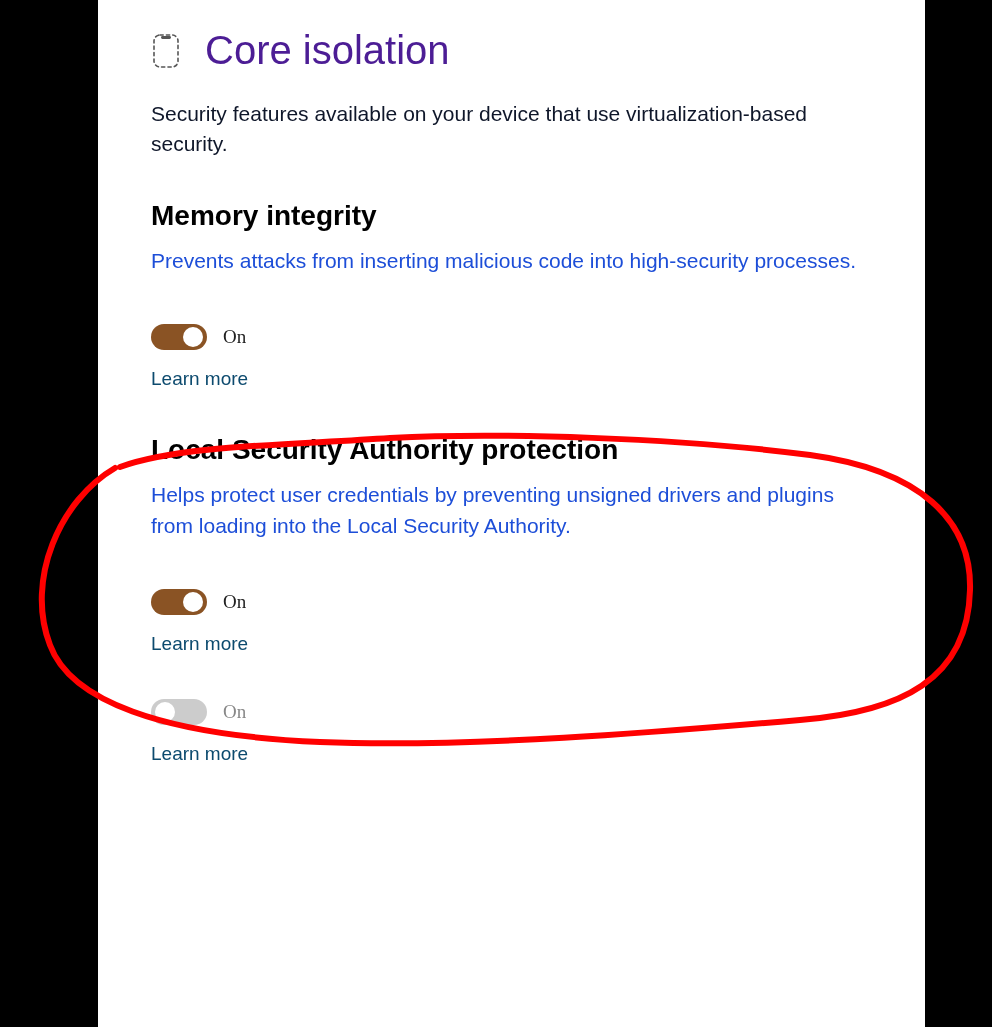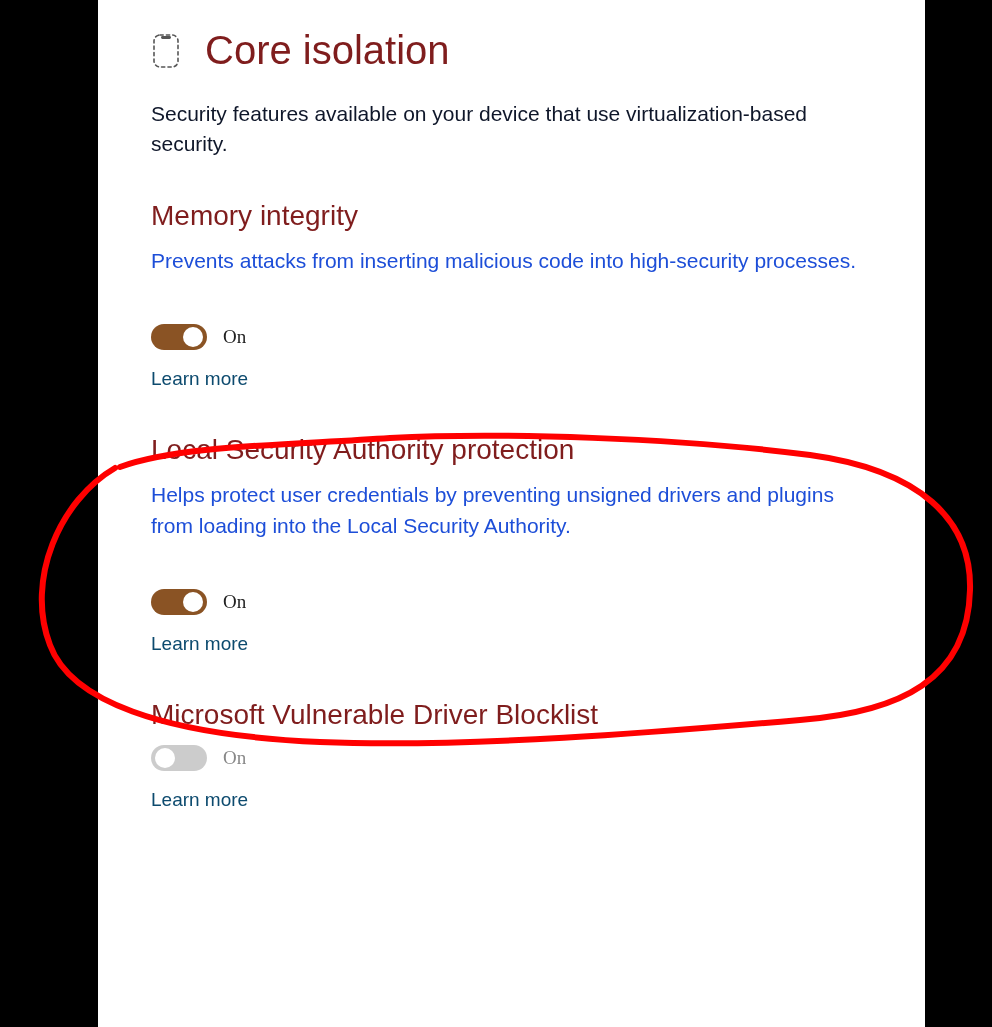--- a/index.html
+++ b/index.html
@@ -28,35 +28,35 @@
     }
     .title-icon {
       width: 30px;
       height: 36px;
       flex-shrink: 0;
     }
     .title-icon svg { width: 100%; height: 100%; }
     h1.page-title {
       font-size: 40px;
       font-weight: 400;
-      color: #7f1d1d;
+      color: #4c1d95;
       letter-spacing: 0px;
     }
     p.page-sub {
       font-size: 21px;
       color: #0f172a;
       line-height: 1.45;
       margin-bottom: 40px;
       max-width: 720px;
     }
     .section { margin-bottom: 44px; }
     h2.sec-title {
       font-size: 28px;
-      font-weight: 400;
-      color: #7f1d1d;
+      font-weight: 700;
+      color: #000000;
       margin-bottom: 14px;
     }
     p.sec-desc {
       font-size: 21px;
       color: #1d4ed8;
       line-height: 1.45;
       max-width: 730px;
       margin-bottom: 48px;
     }
     .toggle-row {
@@ -141,21 +141,20 @@
     <div class="toggle-row">
       <div class="toggle on">
           <div class="knob"></div>
         </div>
       <span class="toggle-label">On</span>
     </div>
     <a class="learn-link">Learn more</a>
   </div>
 
   <div class="section">
-    <h2 class="sec-title">Microsoft Vulnerable Driver Blocklist</h2>
     <div class="toggle-row">
       <div class="toggle disabled">
           <div class="knob"></div>
         </div>
       <span class="toggle-label disabled">On</span>
     </div>
     <a class="learn-link">Learn more</a>
   </div>
 
 </div>

